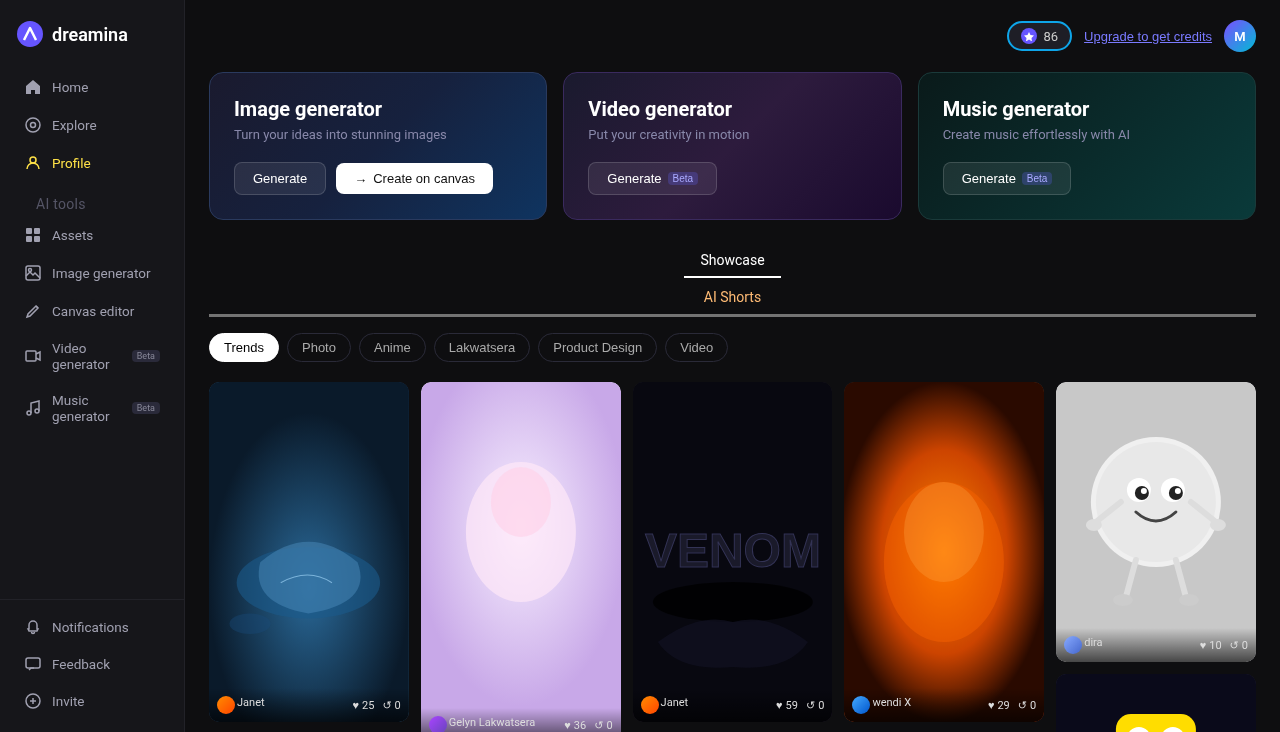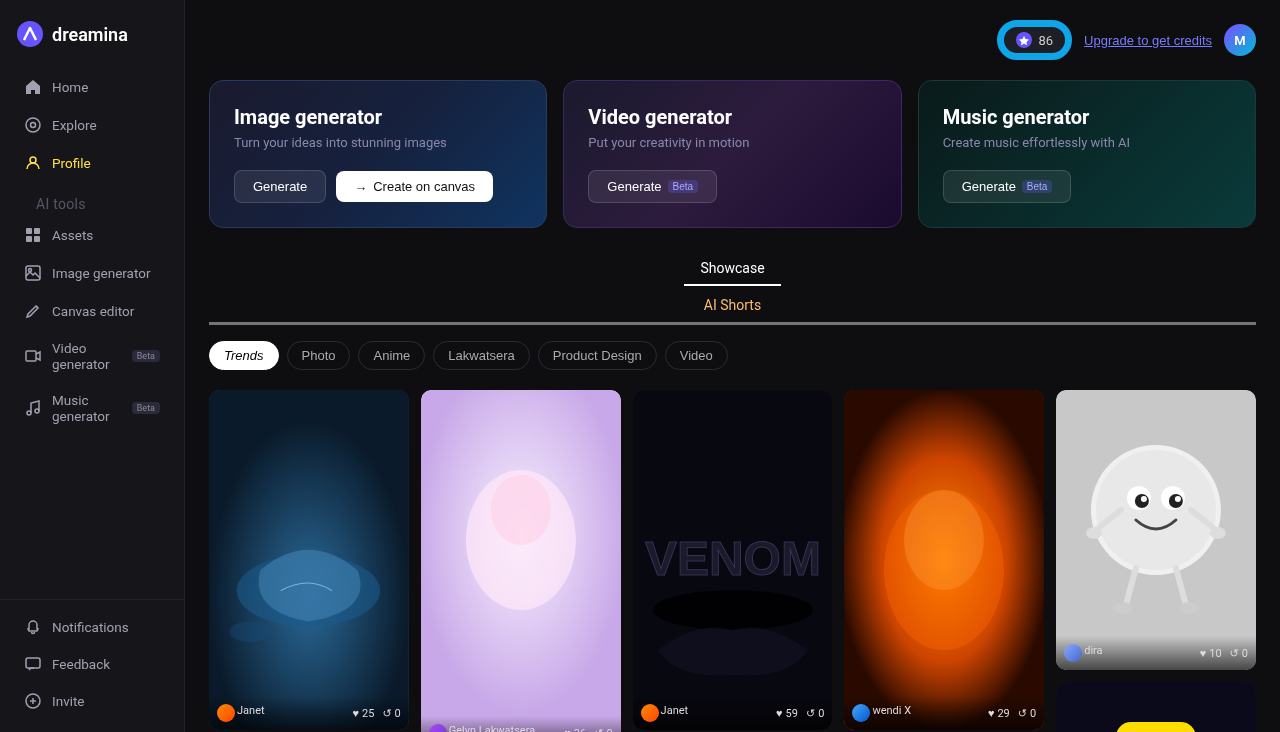--- a/index.html
+++ b/index.html
@@ -99,21 +99,21 @@
       align-items: center;
       justify-content: flex-end;
       margin-bottom: 20px;
       gap: 12px;
     }
     .credits-badge {
       display: flex;
       align-items: center;
       gap: 6px;
       background: #1e1e26;
-      border: 7px solid #0ea5e9;
+      border: 2px solid #0ea5e9;
       border-radius: 20px;
       padding: 5px 12px;
       font-size: 13px;
       color: #ccc;
       cursor: pointer;
     }
     .credits-icon {
       width: 16px;
       height: 16px;
       background: #6655ff;
@@ -260,21 +260,20 @@
       cursor: pointer;
       border: 1px solid #2a2a38;
       color: #aaa;
       background: transparent;
       transition: all 0.15s;
     }
     .filter-pill.active {
       background: #fff;
       color: #000;
       border-color: #fff;
-      font-style: italic;
     }
 
     
     .image-grid {
       columns: 5;
       column-gap: 12px;
     }
     .grid-item {
       break-inside: avoid;
       margin-bottom: 12px;

